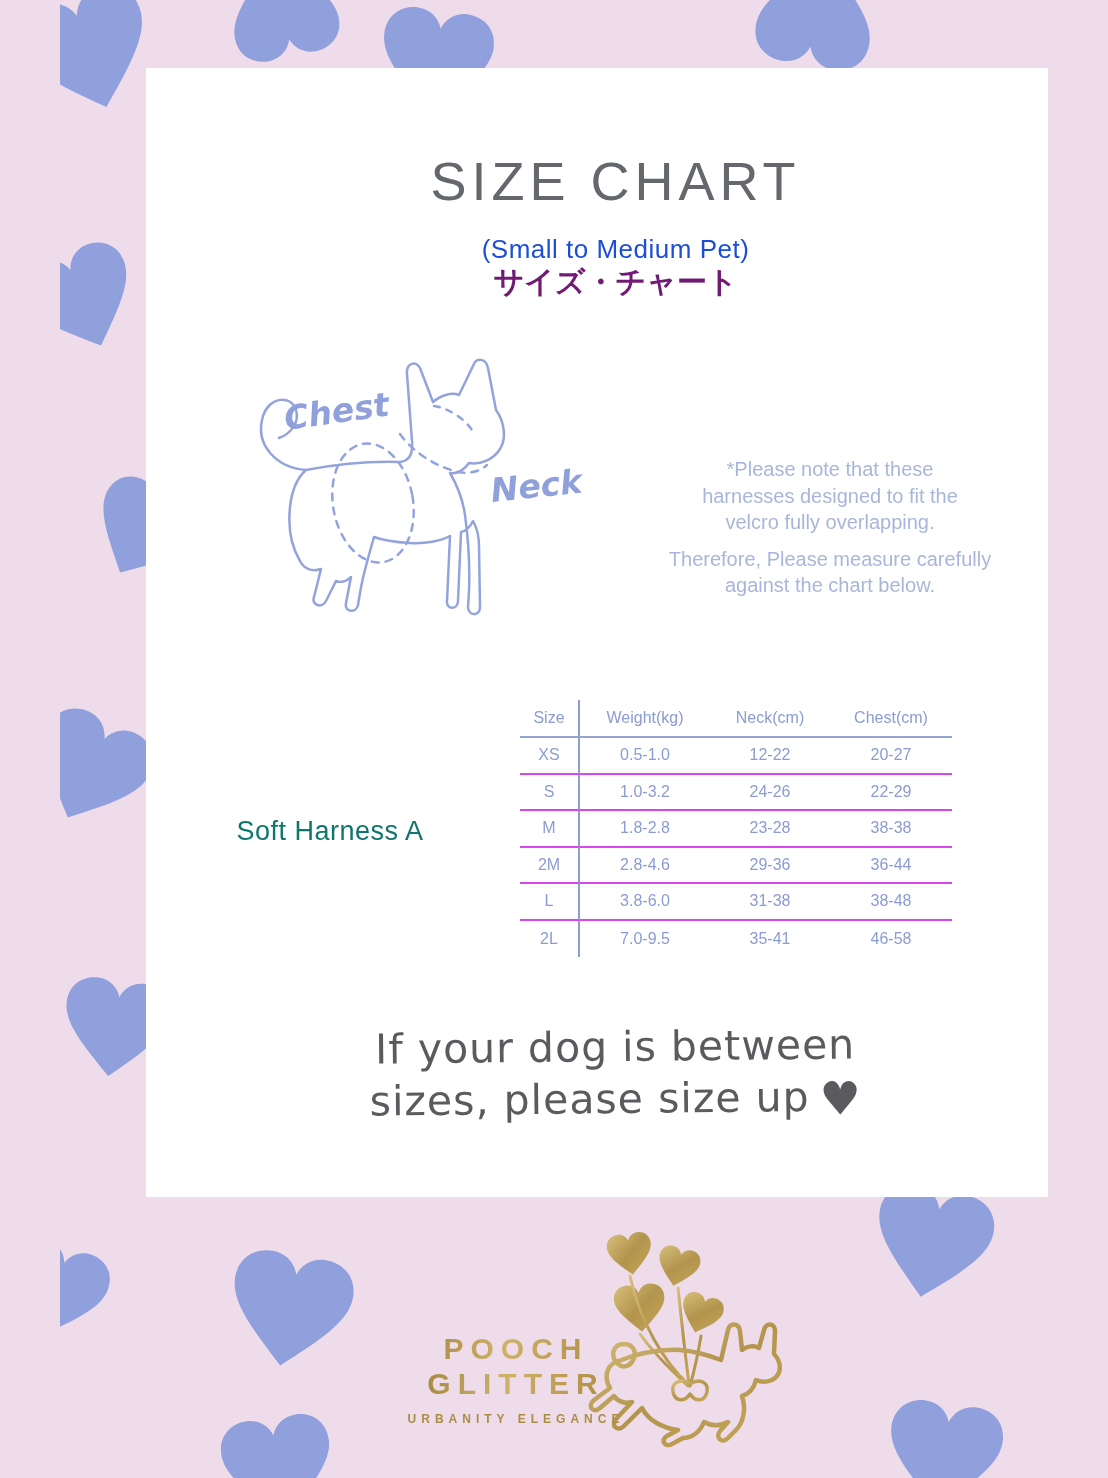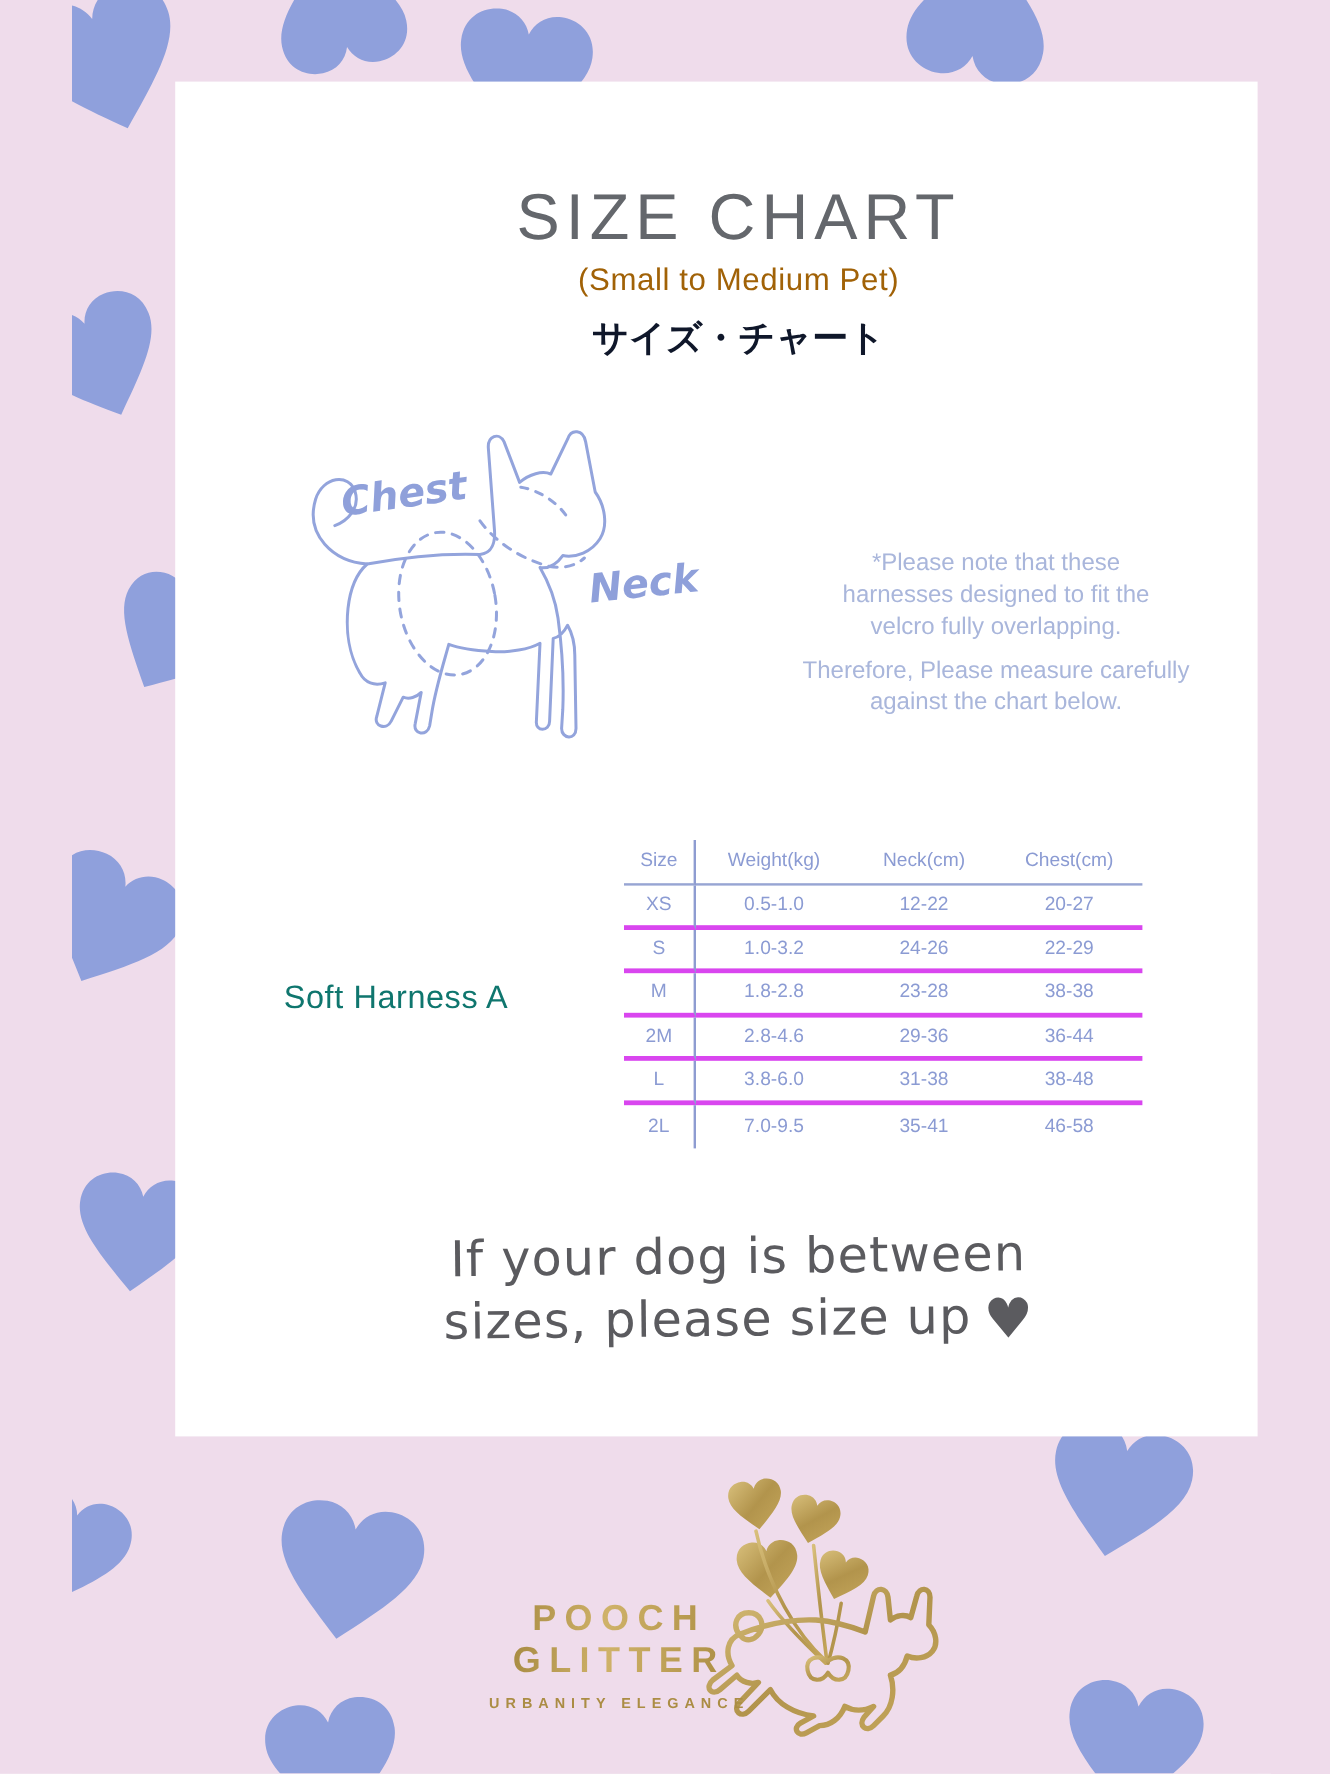--- a/index.html
+++ b/index.html
@@ -15,26 +15,26 @@
   #card{
     position:absolute;left:86px;top:68px;width:939px;height:1129px;
     background:#FFFFFF;
   }
   .abs{position:absolute;}
   #title{
     left:86px;top:150px;width:939px;text-align:center;
     font-size:54px;font-weight:300;letter-spacing:5px;color:#64676C;
   }
   #subtitle{
-    left:86px;top:218px;width:939px;text-align:center;
-    font-size:26px;color:#a16207;letter-spacing:0.5px;
+    left:86px;top:234px;width:939px;text-align:center;
+    font-size:26px;color:#1d4ed8;letter-spacing:0.5px;
   }
   #subtitle-jp{
     left:86px;top:262px;width:939px;text-align:center;
-    font-size:30px;font-weight:600;color:#0f172a;
+    font-size:30px;font-weight:600;color:#701a75;
     font-family:"DejaVu Serif", serif;
   }
   #dog-diagram{left:160px;top:350px;width:378px;height:312px;}
   #note{
     left:552px;top:456px;width:436px;text-align:center;
     color:#A9B6DB;font-size:20px;line-height:1.33;
   }
   #note p{margin:0;white-space:pre-line;}
   #note p + p{margin-top:10px;}
   #product-label{
@@ -45,21 +45,21 @@
     position:absolute;left:460px;top:700px;
     display:grid;
     grid-template-columns:60px 130px 120px 122px;
     grid-template-rows:38px repeat(6,36.5px);
   }
   #size-table .th,#size-table .td{
     display:flex;align-items:center;justify-content:center;
     font-size:16px;color:#8B9BD3;
   }
   #size-table .th{border-bottom:2px solid #97A5D3;}
-  #size-table .td{border-bottom:4px solid #d946ef;}
+  #size-table .td{border-bottom:2px solid #d946ef;}
   #size-table .td.last{border-bottom:none;}
   #size-table .c0{border-right:2px solid #8E9CD1;}
   #advice{
     left:86px;top:1022px;width:939px;text-align:center;
     color:#5B5B5F;font-family:"DejaVu Sans", sans-serif;
     font-weight:500;font-size:41px;letter-spacing:1px;
     transform:rotate(-0.6deg);
   }
   #advice .line{line-height:1.25;}
   #advice .hw-heart{font-size:46px;vertical-align:-4px;margin-left:10px;}

